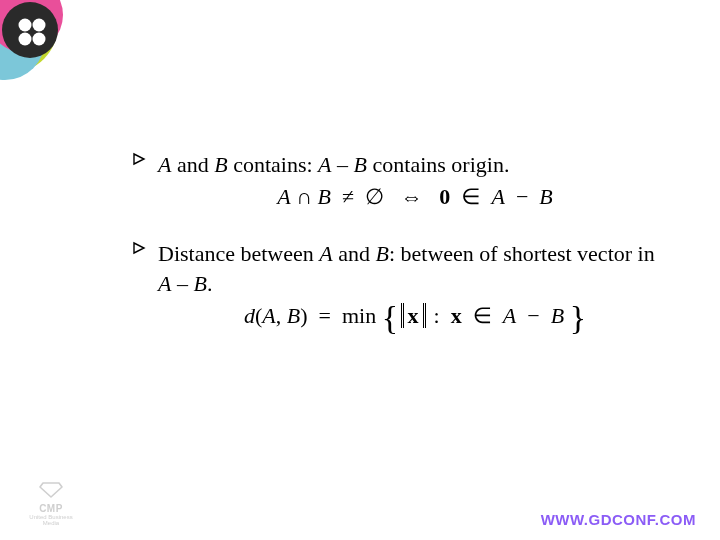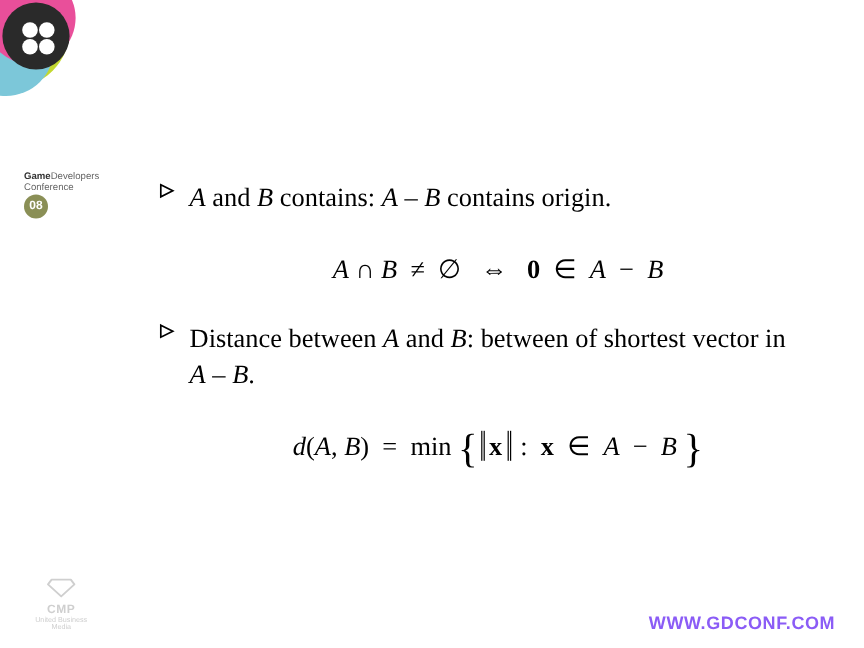--- a/index.html
+++ b/index.html
@@ -58,21 +58,21 @@
     top: 2px;
     width: 14px;
     height: 14px;
   }
 
   .italic { font-style: italic; }
 
   .formula-row {
     text-align: center;
     font-size: 22px;
-    margin: 30px 0 28px 0;
+    margin: 2px 0 28px 0;
     font-family: "Times New Roman", Times, serif;
   }
   .formula-row .sym { font-style: normal; }
   .formula-row .var { font-style: italic; }
   .formula-row .bold0 { font-weight: bold; }
   .formula-row .big-brace {
     font-size: 34px;
     vertical-align: -6px;
     display: inline-block;
     line-height: 0.6;
@@ -169,27 +169,20 @@
       <circle cx="60" cy="60" r="28" fill="#2a2a2a"></circle>
       <g transform="translate(48,48)">
         <circle cx="7" cy="7" r="6.5" fill="#fff"></circle>
         <circle cx="21" cy="7" r="6.5" fill="#fff"></circle>
         <circle cx="7" cy="21" r="6.5" fill="#fff"></circle>
         <circle cx="21" cy="21" r="6.5" fill="#fff"></circle>
       </g>
     </g>
   </svg>
 
-  <div class="conf-badge">
-    <div class="gdlabel">
-      <span class="dark">Game</span><span>Developers</span>
-      <div>Conference</div>
-    </div>
-    <div class="circle08">08</div>
-  </div>
 
 
   <div class="bullets">
 
     <div class="bullet">
       <svg class="marker" viewBox="0 0 14 14">
         <path d="M2 2 L12 7 L2 12 Z" fill="none" stroke="#000" stroke-width="1.4"></path>
       </svg>
       <span class="italic">A</span><span> and </span><span class="italic">B</span><span> contains: </span><span class="italic">A</span><span> – </span><span class="italic">B</span><span> contains origin.</span>
 

